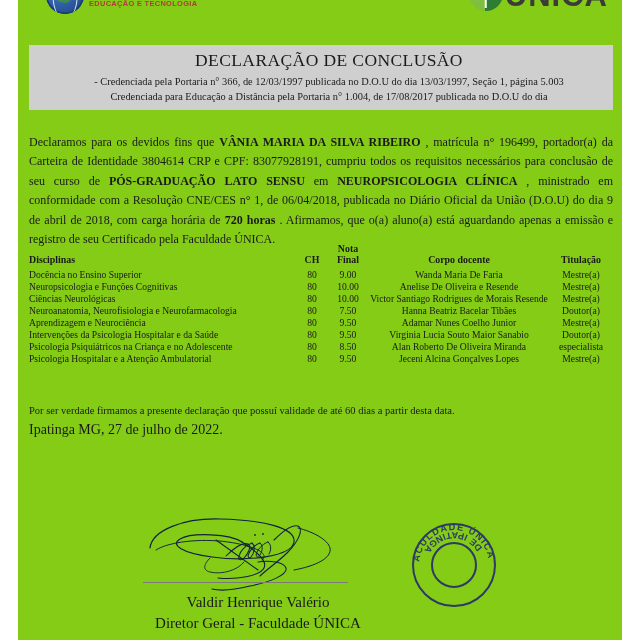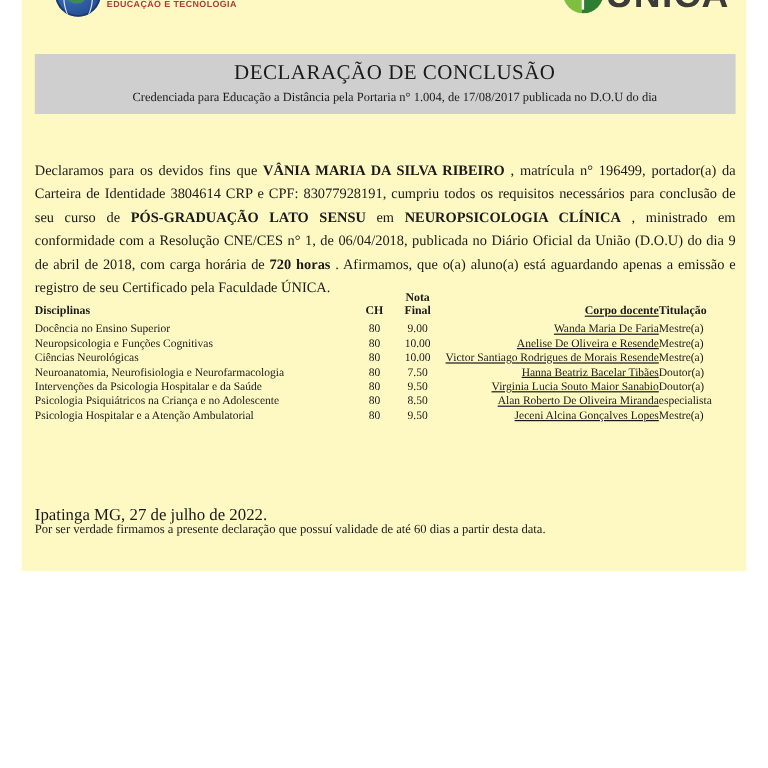--- a/index.html
+++ b/index.html
@@ -15,22 +15,22 @@
     color: #1a1a1a;
     position: relative;
   }
 
   
   #page {
     position: absolute;
     left: 18px;
     top: 0;
     width: 604px;
-    height: 476px;
-    background: #fef9c3;
+    height: 640px;
+    background: #84cc16;
     overflow: hidden;
   }
   .edge-l, .edge-r {
     position: absolute;
     top: 0;
     width: 18px;
     height: 640px;
     background: #ffffff;
   }
   .edge-l { left: 0; }
@@ -188,33 +188,32 @@
     line-height: 1.12;
   }
   #disc-table td {
     padding: 0.4px 0;
     vertical-align: middle;
     line-height: 1.18;
   }
   .col-disc   { width: 268px; text-align: left; }
   .col-ch     { width: 30px;  text-align: center; }
   .col-nota   { width: 42px;  text-align: center; }
-  .col-corpo  { width: 180px; text-align: right; text-decoration: underline; }
-  .col-tit    { width: 64px;  text-align: left; }
+  .col-corpo  { width: 180px; text-align: center; }
+  .col-tit    { width: 64px;  text-align: center; }
   th.col-disc { text-align: left; }
 
   
   #closing {
     position: absolute;
     left: 11px;
     top: 403px;
     width: 584px;
     font-size: 10.5px;
     line-height: 1.6;
-    margin-top: 31px;
   }
   #place-date {
     position: absolute;
     left: 11px;
     top: 422px;
     width: 584px;
     font-size: 14px;
   }
 
   
@@ -273,20 +272,21 @@
       <div class="logo-left-text">EDUCAÇÃO E TECNOLOGIA</div>
     </div>
     <div class="logo-right">
       <div class="leafmark"></div>
       <div class="unica-word">UNICA</div>
     </div>
   </div>
 
   <div id="banner">
     <div class="title">DECLARAÇÃO DE CONCLUSÃO</div>
+    <div class="sub">- Credenciada pela Portaria n° 366, de 12/03/1997 publicada no D.O.U do dia 13/03/1997, Seção 1, página 5.003</div>
     <div class="sub">Credenciada para Educação a Distância pela Portaria n° 1.004, de 17/08/2017 publicada no D.O.U do dia</div>
   </div>
 
   <div id="body-par"><span>Declaramos para os devidos fins que </span><b>VÂNIA MARIA DA SILVA RIBEIRO</b><span> , matrícula n° 196499, portador(a) da Carteira de Identidade 3804614 CRP e CPF: 83077928191, cumpriu todos os requisitos necessários para conclusão de seu curso de </span><b>PÓS-GRADUAÇÃO LATO SENSU</b><span> em </span><b>NEUROPSICOLOGIA CLÍNICA</b><span> , ministrado em conformidade com a Resolução CNE/CES n° 1, de 06/04/2018, publicada no Diário Oficial da União (D.O.U) do dia 9 de abril de 2018, com carga horária de </span><b>720 horas</b><span> . Afirmamos, que o(a) aluno(a) está aguardando apenas a emissão e registro de seu Certificado pela Faculdade ÚNICA.</span></div>
 
   <table id="disc-table">
     <thead>
       <tr>
         <th class="col-disc">Disciplinas</th>
         <th class="col-ch">CH</th>
@@ -319,20 +319,27 @@
           <td class="col-nota">10.00</td>
           <td class="col-corpo">Victor Santiago Rodrigues de Morais Resende</td>
           <td class="col-tit">Mestre(a)</td>
         </tr>
         <tr>
           <td class="col-disc">Neuroanatomia, Neurofisiologia e Neurofarmacologia</td>
           <td class="col-ch">80</td>
           <td class="col-nota">7.50</td>
           <td class="col-corpo">Hanna Beatriz Bacelar Tibães</td>
           <td class="col-tit">Doutor(a)</td>
+        </tr>
+        <tr>
+          <td class="col-disc">Aprendizagem e Neurociência</td>
+          <td class="col-ch">80</td>
+          <td class="col-nota">9.50</td>
+          <td class="col-corpo">Adamar Nunes Coelho Junior</td>
+          <td class="col-tit">Mestre(a)</td>
         </tr>
         <tr>
           <td class="col-disc">Intervenções da Psicologia Hospitalar e da Saúde</td>
           <td class="col-ch">80</td>
           <td class="col-nota">9.50</td>
           <td class="col-corpo">Virginia Lucia Souto Maior Sanabio</td>
           <td class="col-tit">Doutor(a)</td>
         </tr>
         <tr>
           <td class="col-disc">Psicologia Psiquiátricos na Criança e no Adolescente</td>

